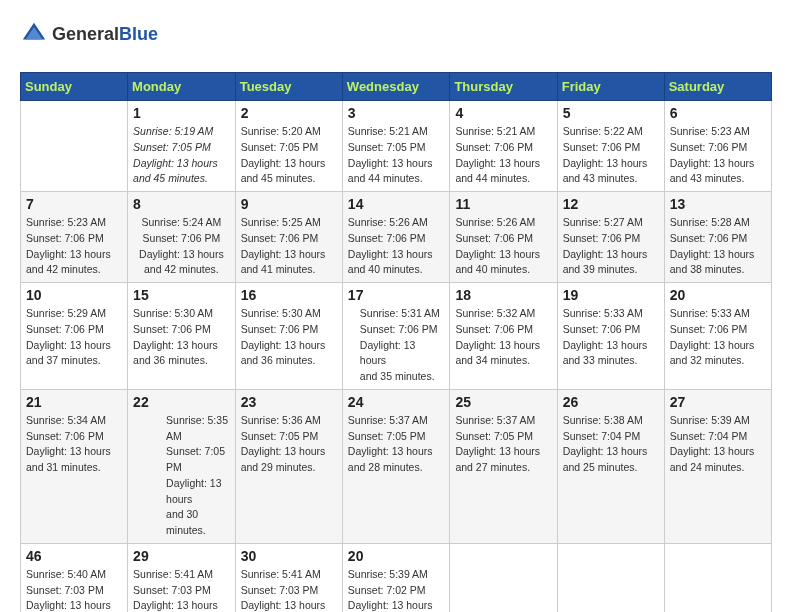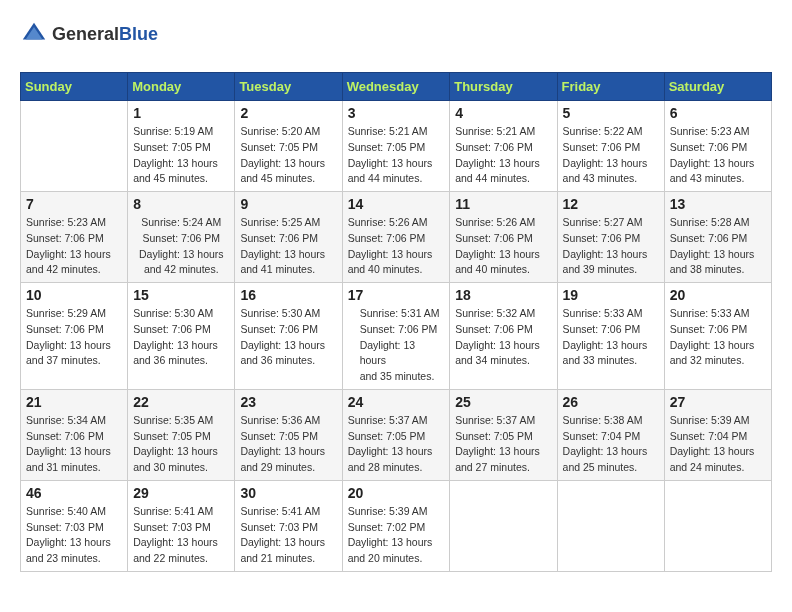--- a/index.html
+++ b/index.html
@@ -113,21 +113,21 @@
         <th>Thursday</th>
         <th>Friday</th>
         <th>Saturday</th>
       </tr>
   </thead>
   <tbody id="calendar-body">
   <tr>
         <td class="empty-cell"></td>
         <td>
           <span class="day-number">1</span>
-          <div class="day-info" style="white-space: pre-line;">Sunrise: 5:19 AM
+          <div class="day-info" style="white-space: pre-line; font-style: italic;">Sunrise: 5:19 AM
 Sunset: 7:05 PM
 Daylight: 13 hours
 and 45 minutes.</div>
         </td>
         <td>
           <span class="day-number">2</span>
           <div class="day-info" style="white-space: pre-line;">Sunrise: 5:20 AM
 Sunset: 7:05 PM
 Daylight: 13 hours
 and 45 minutes.</div>
@@ -266,21 +266,21 @@
       <tr>
         <td>
           <span class="day-number">21</span>
           <div class="day-info" style="white-space: pre-line;">Sunrise: 5:34 AM
 Sunset: 7:06 PM
 Daylight: 13 hours
 and 31 minutes.</div>
         </td>
         <td>
           <span class="day-number">22</span>
-          <div class="day-info" style="white-space: pre-line;">Sunrise: 5:35 AM
+          <div class="day-info" style="white-space: pre-line; margin-left: 33px;">Sunrise: 5:35 AM
 Sunset: 7:05 PM
 Daylight: 13 hours
 and 30 minutes.</div>
         </td>
         <td>
           <span class="day-number">23</span>
           <div class="day-info" style="white-space: pre-line;">Sunrise: 5:36 AM
 Sunset: 7:05 PM
 Daylight: 13 hours
 and 29 minutes.</div>

